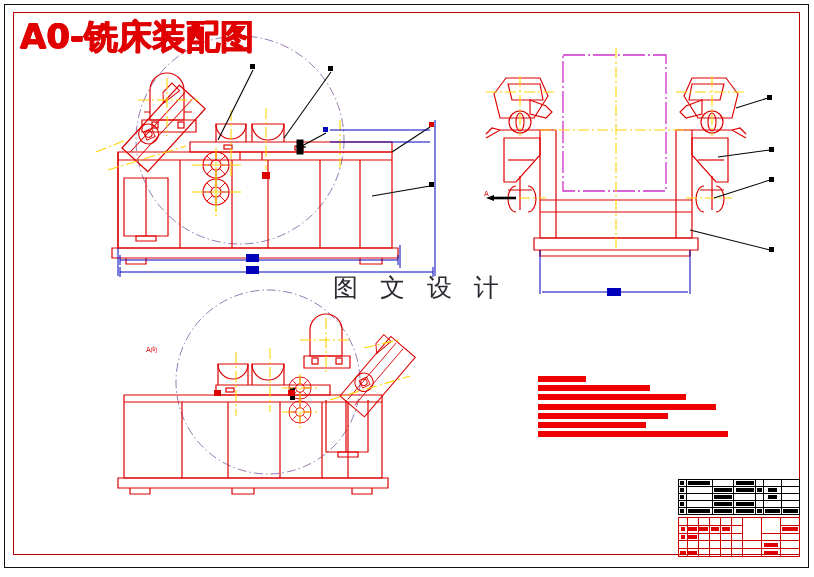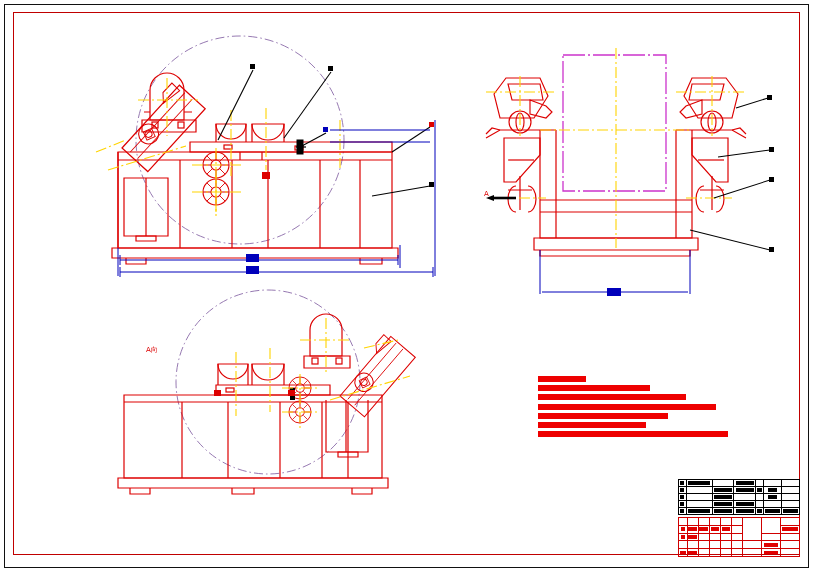--- a/index.html
+++ b/index.html
@@ -275,21 +275,23 @@
           <path d="M300,340 L352,340"></path>
         <path d="M364,348 L398,340"></path>
         <path d="M330,400 L410,376"></path>
       </g>
 
       <text x="146" y="352" font-family="DejaVu Sans, sans-serif" font-size="7" fill="#dd0000">A向</text>
     </g>
 
   </svg>
 
-
+  <div class="abs" id="dwg-title">A0-铣床装配图</div>
+
+  <div class="abs" id="watermark">图 文 设 计</div>
 
   <div class="abs" id="notes-block">
     <div style="width:48px"></div>
     <div style="width:112px"></div>
     <div style="width:148px"></div>
     <div style="width:178px"></div>
     <div style="width:130px"></div>
     <div style="width:108px"></div>
     <div style="width:190px"></div>
   </div>

